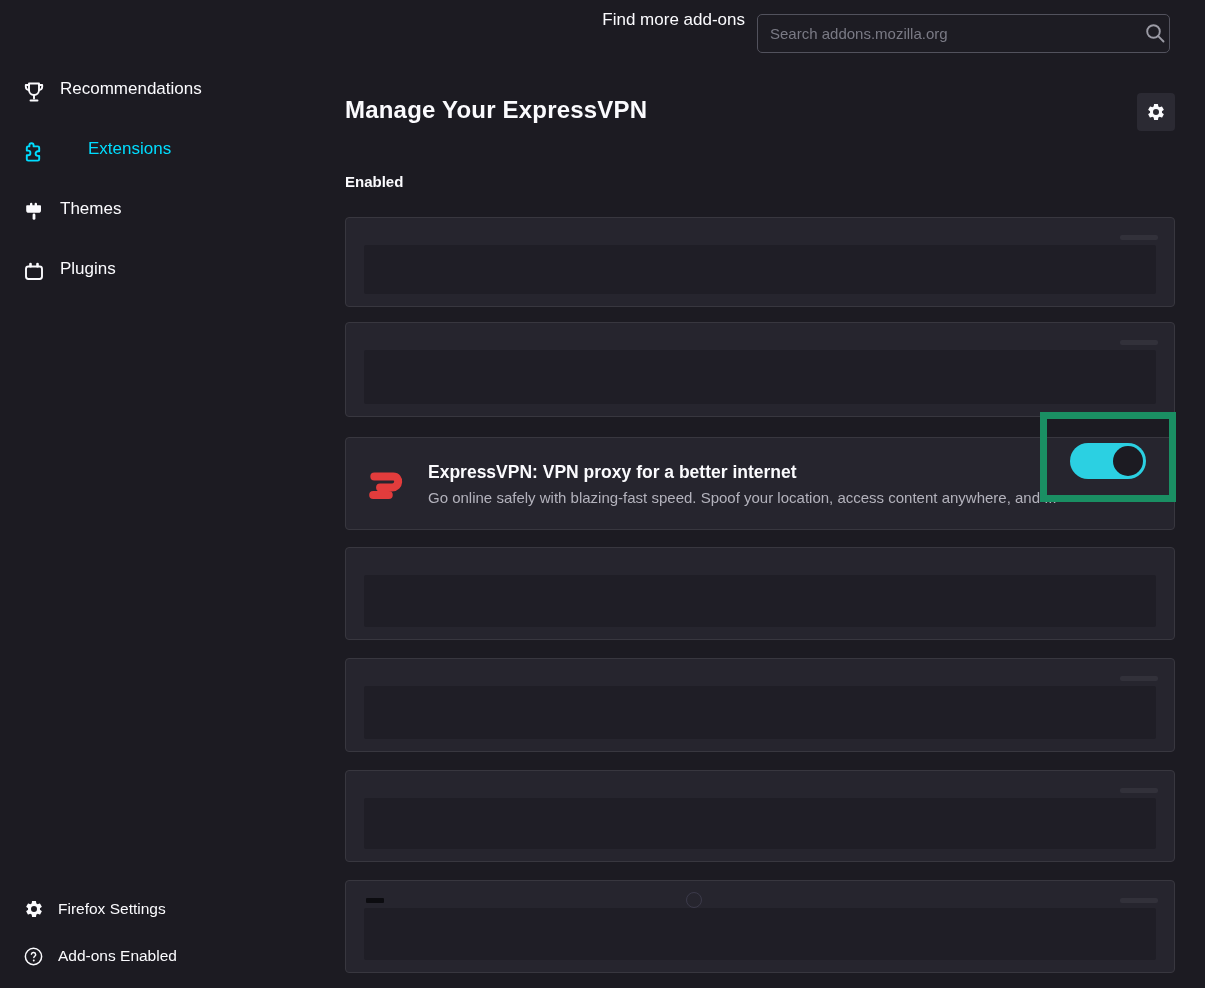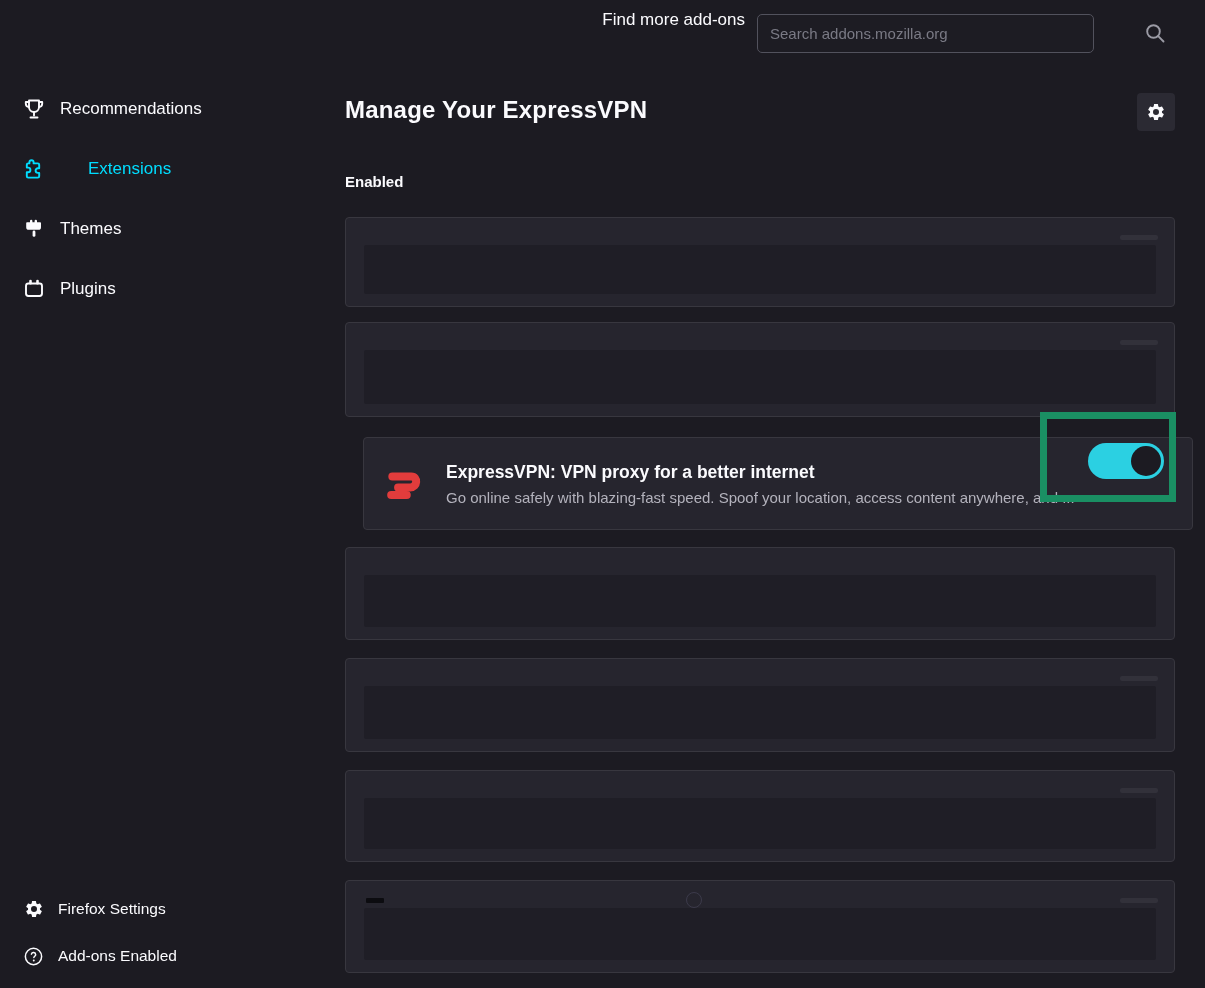--- a/index.html
+++ b/index.html
@@ -13,50 +13,50 @@
   body{
     background:var(--bg);
     font-family:"Liberation Sans", sans-serif;
     color:var(--text);
     position:relative;
   }
   
   .topbar{position:absolute;left:0;top:0;width:1205px;height:70px;}
   .find-more{position:absolute;top:0;left:588px;width:157px;height:39px;
     line-height:39px;font-size:17px;color:var(--text);text-align:right;white-space:nowrap;}
-  .search-box{position:absolute;left:757px;top:14px;width:337px;height:39px;}
+  .search-box{position:absolute;left:757px;top:14px;width:413px;height:39px;}
   .search-box input{width:100%;height:100%;background:#1d1c23;border:1px solid var(--input-border);
     border-radius:5px;padding:0 12px;font-size:15px;color:var(--text);
     font-family:"Liberation Sans", sans-serif;outline:none;}
   .search-box input::placeholder{color:var(--placeholder);}
   .search-glyph{position:absolute;left:1142px;top:21px;width:26px;height:26px;cursor:pointer;}
   
   .sidebar{position:absolute;left:0;top:70px;width:345px;bottom:0;}
-  .side-item{position:absolute;left:0;width:345px;height:60px;display:flex;align-items:center;cursor:pointer;}
+  .side-item{position:absolute;left:0;width:345px;height:60px;display:flex;align-items:flex-start;cursor:pointer;}
   .side-item .icon{width:26px;height:26px;margin-left:21px;display:flex;align-items:center;justify-content:center;}
   .side-item .lbl{margin-left:13px;font-size:17px;color:var(--text);}
   .side-item.active .lbl{color:var(--accent);margin-left:41px;}
   .side-foot{position:absolute;left:0;width:345px;height:40px;display:flex;align-items:center;cursor:pointer;}
   .side-foot .icon{width:21px;height:21px;margin-left:23px;display:flex;align-items:center;justify-content:center;}
   .side-foot .lbl{margin-left:14px;font-size:15.5px;color:var(--text);}
   
   .main{position:absolute;left:345px;top:70px;width:830px;bottom:0;}
   .page-title{position:absolute;left:0;top:26px;font-size:24px;font-weight:700;color:var(--text);letter-spacing:.2px;}
   .gear-btn{position:absolute;left:792px;top:23px;width:38px;height:38px;border:none;border-radius:4px;
     background:var(--btn-bg);display:flex;align-items:center;justify-content:center;cursor:pointer;}
   .section-label{position:absolute;left:0;top:103px;font-size:15px;font-weight:700;color:var(--text);}
   
   .card{position:absolute;left:0;width:830px;background:var(--card);
     border:1px solid var(--card-border);border-radius:4px;}
   .card .inner{position:absolute;left:18px;right:18px;top:27px;bottom:12px;background:var(--card-inner);border-radius:2px;}
   .card .dash{position:absolute;right:16px;top:17px;width:38px;height:5px;background:var(--dash);border-radius:2px;}
   .card .tick{position:absolute;left:20px;top:17px;width:18px;height:5px;background:#0c0c10;border-radius:1px;}
   .card .arc{position:absolute;left:340px;top:11px;width:16px;height:16px;border:1px solid #474559;
     border-radius:50%;opacity:.65;}
-  .card.ext{display:flex;align-items:center;padding:16px 18px;margin-left:18px;}
+  .card.ext{display:flex;align-items:center;padding:16px 18px;}
   .ext-logo{flex:0 0 46px;width:46px;height:46px;}
   .ext-text{margin-left:18px;overflow:hidden;}
   .ext-name{font-size:17.5px;font-weight:700;color:var(--text);white-space:nowrap;}
   .ext-desc{font-size:15px;color:var(--text-dim);margin-top:6px;white-space:nowrap;}
   .toggle{position:absolute;right:28px;top:5px;width:76px;height:36px;border-radius:18px;
     background:var(--toggle-on);cursor:pointer;}
   .toggle .knob{position:absolute;right:3px;top:3px;width:30px;height:30px;border-radius:50%;background:var(--knob);}
   
   .annotation{position:absolute;left:1040px;top:412px;width:136px;height:90px;
     border:7px solid var(--green);z-index:10;pointer-events:none;}

